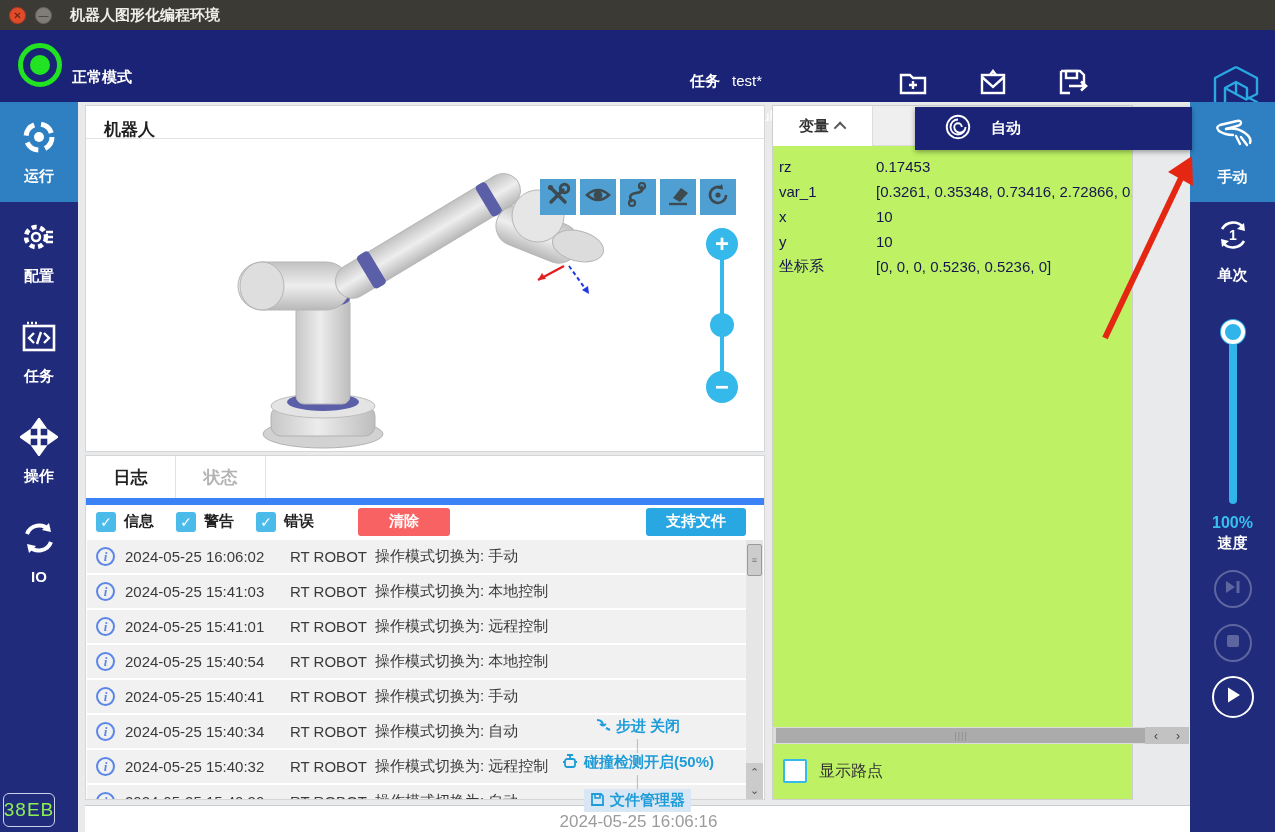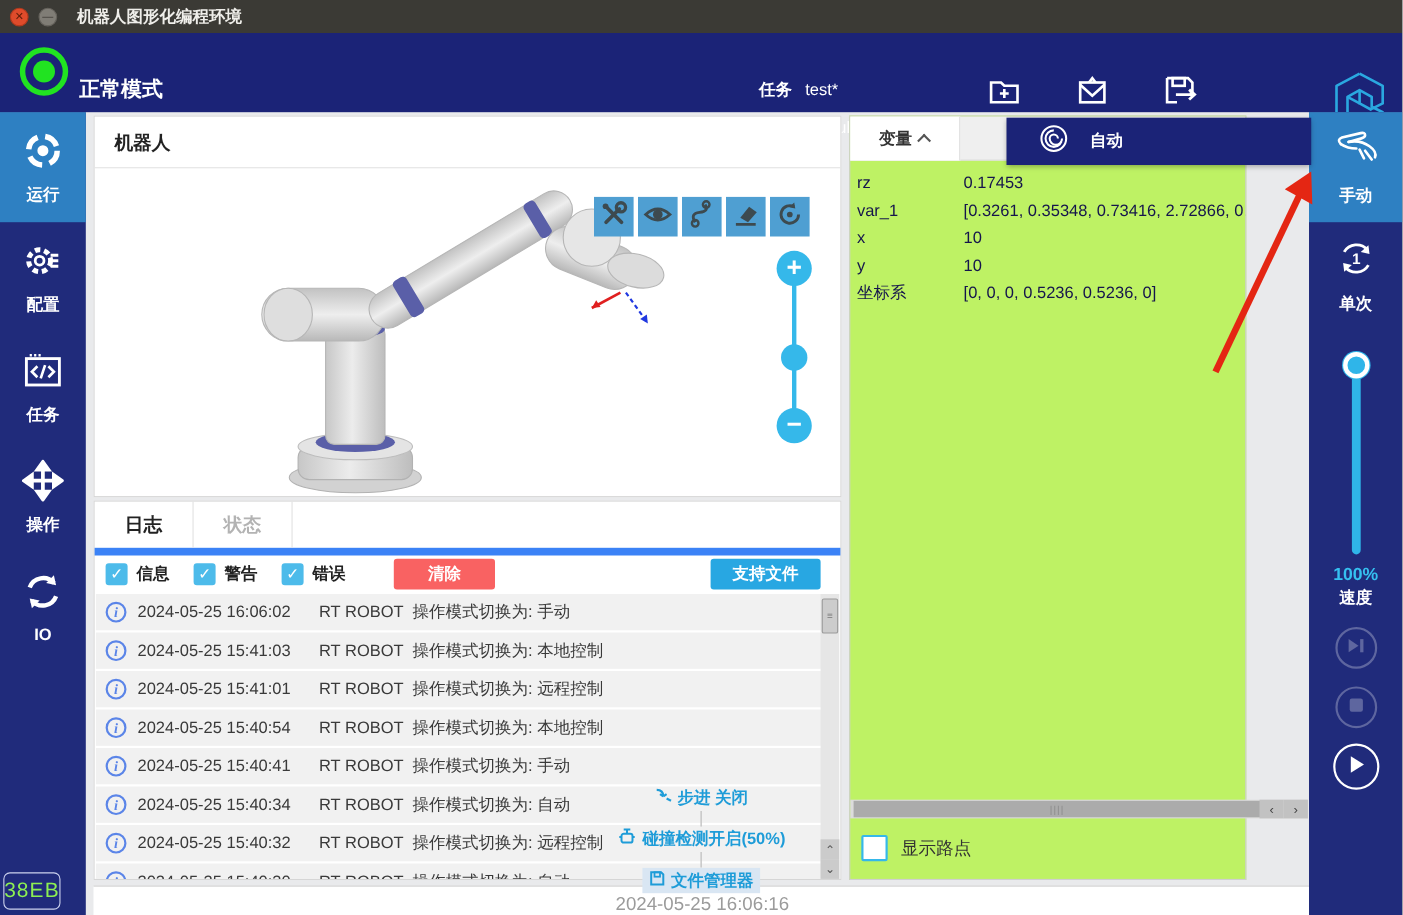--- a/index.html
+++ b/index.html
@@ -11,21 +11,21 @@
   .winbtn { width:17px; height:17px; border-radius:50%; margin-left:9px; display:flex; align-items:center; justify-content:center; font-size:10px; color:#5c1c08; }
   .winbtn.close { background:#df4b2b; border:1px solid #b33a1d; }
   .winbtn.min  { background:#807d76; border:1px solid #66635d; color:#3a3833; }
   .wintitle { color:#efeeea; font-weight:bold; font-size:15px; margin-left:18px; }
 
   
   .header { position:absolute; left:0; top:30px; width:1275px; height:72px; background:#1b2377; }
   .mode-ind { position:absolute; left:18px; top:13px; width:44px; height:44px; }
   .mode-ind .ring { position:absolute; inset:0; border:5px solid #21e321; border-radius:50%; }
   .mode-ind .dot  { position:absolute; left:12px; top:12px; width:20px; height:20px; background:#21e321; border-radius:50%; }
-  .mode-text { position:absolute; left:72px; top:38px; color:#fff; font-weight:bold; font-size:19px; }
+  .mode-text { position:absolute; left:72px; top:38px; color:#fff; font-weight:bold; font-size:15px; }
   .hdr-kv { position:absolute; color:#fff; font-size:15px; }
   .hdr-kv .k { font-weight:bold; margin-right:12px; }
   .hdr-action { position:absolute; top:36px; width:70px; text-align:center; color:#fff; cursor:pointer; }
   .hdr-action svg { display:block; margin:0 auto; }
   .hdr-action .lbl { font-size:15px; font-weight:bold; margin-top:4px; }
   .logo { position:absolute; right:14px; top:34px; }
 
   
   .lsidebar { position:absolute; left:0; top:102px; width:78px; height:730px; background:#202b7b; }
   .rsidebar { position:absolute; left:1190px; top:102px; width:85px; height:730px; background:#202b7b; }
@@ -38,21 +38,21 @@
   .speed-slider { position:absolute; left:50%; transform:translateX(-50%); top:218px; width:12px; height:190px; }
   .speed-slider .track { position:absolute; left:2px; top:8px; width:8px; height:176px; background:#2fb5e9; border-radius:4px; }
   .speed-slider .thumb { position:absolute; left:-6px; top:0; width:24px; height:24px; background:#2fb5e9; border:4px solid #fff; border-radius:50%; box-shadow:0 0 0 1px #2fb5e9; }
   .speed-val { position:absolute; left:0; top:412px; width:100%; text-align:center; color:#35c0f0; font-weight:bold; font-size:16px; }
   .speed-lbl { position:absolute; left:0; top:432px; width:100%; text-align:center; color:#fff; font-weight:bold; font-size:15px; }
   .pb-btn { position:absolute; left:50%; transform:translateX(-50%); width:38px; height:38px; border-radius:50%; border:2.5px solid rgba(255,255,255,.28); display:flex; align-items:center; justify-content:center; }
   .pb-btn.enabled { border-color:#fff; }
 
   
   .robot-panel { position:absolute; left:85px; top:105px; width:680px; height:347px; background:#fff; border:1px solid #d6d6d6; }
-  .robot-panel .ptitle { height:47px; line-height:47px; padding-left:18px; font-size:17px; font-weight:bold; color:#222; border-bottom:1px solid #e3e3e3; }
+  .robot-panel .ptitle { height:33px; line-height:47px; padding-left:18px; font-size:17px; font-weight:bold; color:#222; border-bottom:1px solid #e3e3e3; }
   .view-tools { position:absolute; right:28px; top:73px; display:flex; gap:4px; }
   .vt-btn { width:36px; height:36px; background:#4f9fd2; display:flex; align-items:center; justify-content:center; cursor:pointer; }
   .zoomctl { position:absolute; left:620px; top:122px; width:32px; height:175px; }
   .zoomctl .zline { position:absolute; left:14px; top:15px; width:4px; height:145px; background:#35b8ea; }
   .zbtn { position:absolute; left:0; width:32px; height:32px; border-radius:50%; background:#35b8ea; color:#fff; display:flex; align-items:center; justify-content:center; font-size:24px; font-weight:bold; cursor:pointer; }
   .zdot { position:absolute; left:4px; top:85px; width:24px; height:24px; border-radius:50%; background:#35b8ea; }
 
   
   .log-panel { position:absolute; left:85px; top:455px; width:680px; height:345px; background:#fff; border:1px solid #d6d6d6; }
   .log-tabs { display:flex; height:49px; border-bottom:7px solid #3b82f6; }

